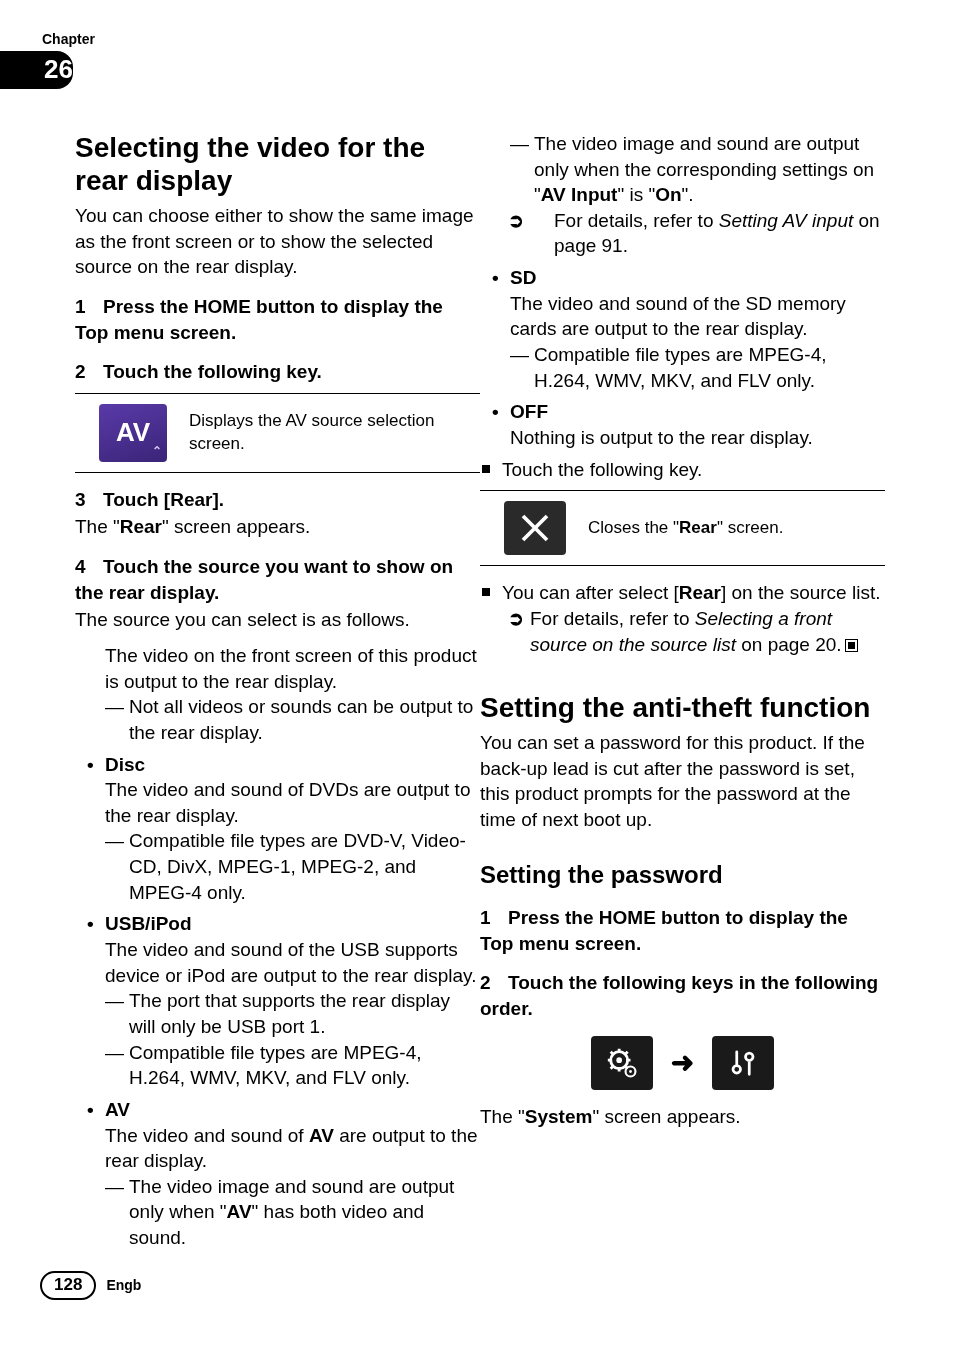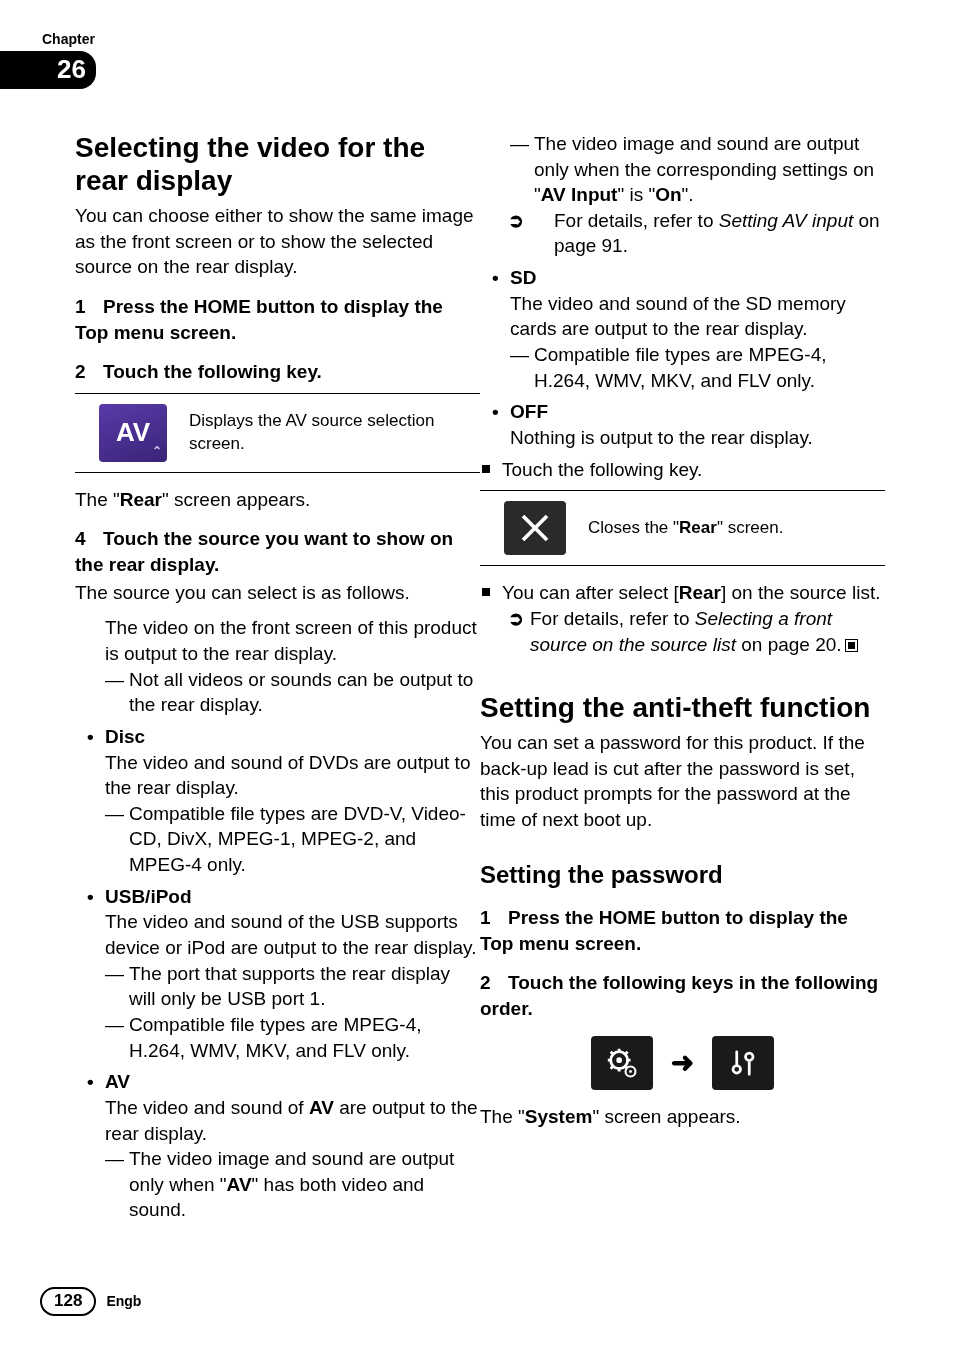--- a/index.html
+++ b/index.html
@@ -24,26 +24,25 @@
     display: flex;
     align-items: center;
     height: 38px;
     position: relative;
   }
   .chapter-badge {
     background: #000;
     color: #fff;
     font-weight: 700;
     font-size: 26px;
-    width: 96px;
+    width: 73px;
     height: 38px;
     display: flex;
     align-items: center;
     justify-content: flex-end;
-    padding-right: 10px;
     border-radius: 0 16px 16px 0;
   }
   .header-pill {
     flex: 1;
     height: 38px;
     border: 2.5px solid #000;
     border-left: none;
     border-radius: 0 18px 18px 0;
     margin-left: -6px;
     margin-right: 38px;
@@ -104,21 +103,21 @@
   .ref-arrow::before { content:"➲"; position:absolute; left:28px; font-weight:700;}
   .italic { font-style: italic; }
   .sub-h { font-weight:800; font-size:24px; margin-top:26px; margin-bottom:6px;}
   .icon-seq { display:flex; align-items:center; justify-content:center; gap:18px; margin:14px 0;}
   .gear-tile, .tool-tile {
     width:62px;height:54px;background:#1a1a1a;color:#fff;
     display:flex;align-items:center;justify-content:center;border-radius:4px;
   }
   .arrow-mid { font-size:28px; font-weight:700;}
   .footer {
-    position:absolute; bottom:36px; left:40px;
+    position:absolute; bottom:52px; left:40px;
     display:flex; align-items:center; gap:10px;
   }
   .page-oval {
     border:2px solid #000; border-radius:16px;
     padding:1px 12px; font-weight:700; font-size:17px;
   }
   .lang { font-size:14px; font-weight:700;}
   .end-sq { display:inline-block; border:1.5px solid #000; width:13px;height:13px; position:relative; top:1px; margin-left:3px;}
   .end-sq::after{content:"";position:absolute;left:2px;top:2px;width:7px;height:7px;background:#000;}
 </style>
@@ -143,20 +142,21 @@
     <p class="step"><span class="num">2</span><span>Touch the following key.</span></p>
 
     <div class="icon-row top-rule">
       <div class="av-tile">
         <span>AV</span>
         <span class="subicon">⌃</span>
       </div>
       <div class="icon-desc">Displays the AV source selection screen.</div>
     </div>
 
+    <p class="step"><span class="num">3</span><span>Touch [Rear].</span></p>
     <p class="body"><span>The "</span><b>Rear</b><span>" screen appears.</span></p>
 
     <p class="step"><span class="num">4</span><span>Touch the source you want to show on the rear display.</span></p>
     <p class="body">The source you can select is as follows.</p>
 
     <div class="bullet1-body">The video on the front screen of this product is output to the rear display.</div>
     <div class="dash">Not all videos or sounds can be output to the rear display.</div>
 
     <div class="bullet1"><span class="bt">Disc</span></div>
     <div class="bullet1-body">The video and sound of DVDs are output to the rear display.</div>

